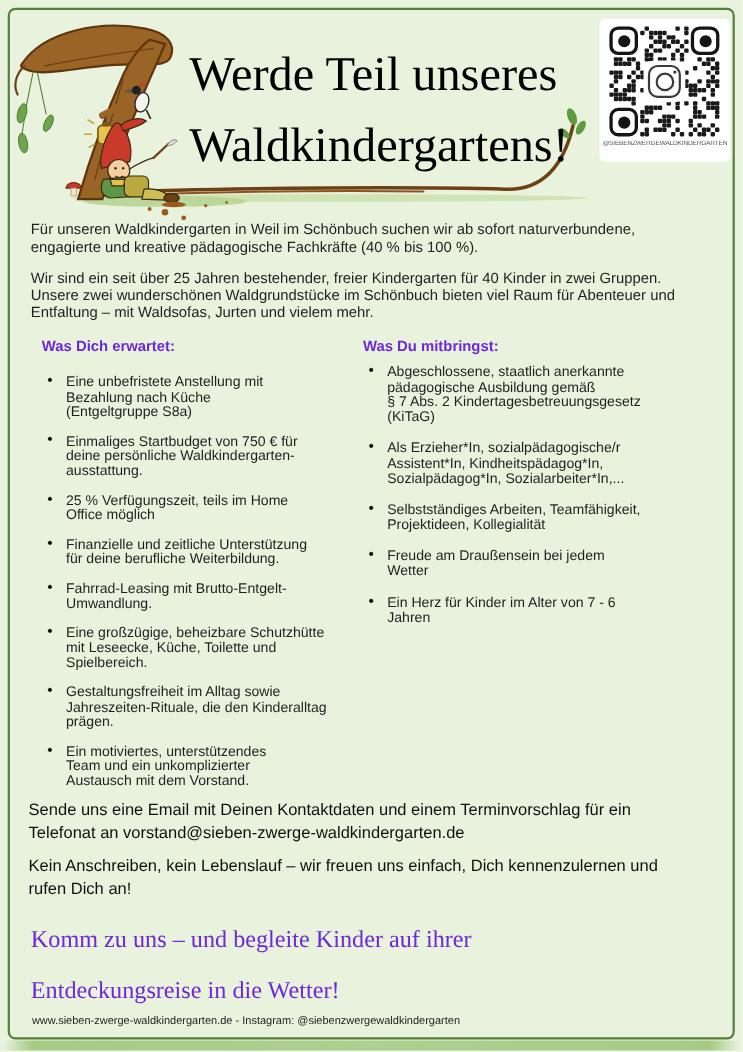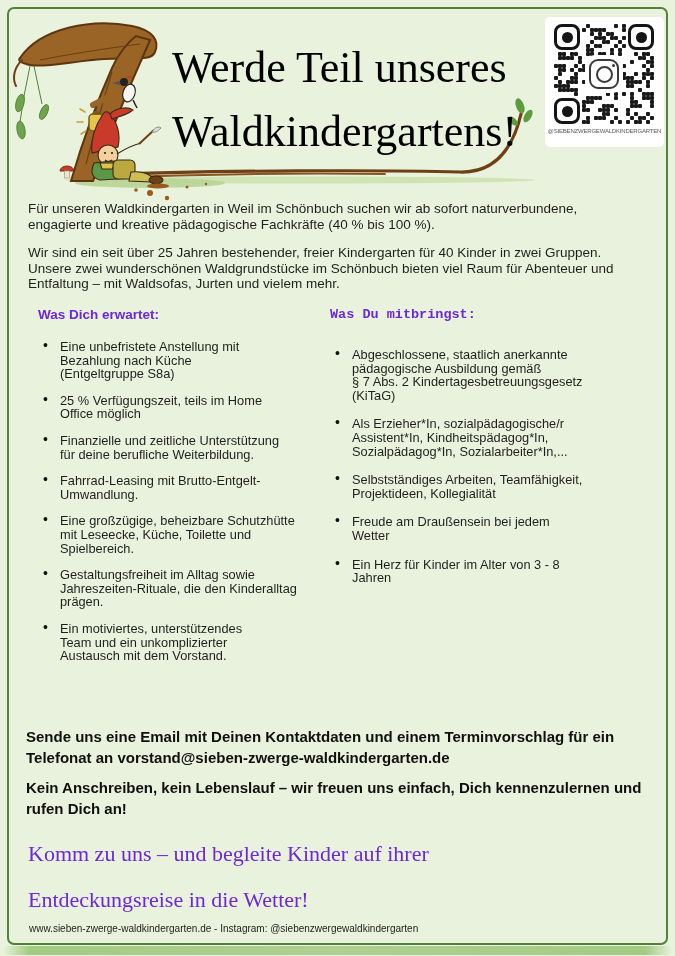--- a/index.html
+++ b/index.html
@@ -33,28 +33,28 @@
 
   .intro{position:absolute;left:28px;top:201px;width:632px;font-size:13.5px;line-height:15.5px;}
   .intro p{margin:0 0 13px 0;white-space:pre-line;}
 
   .columns{position:absolute;left:38px;top:306px;width:615px;display:flex;}
   .col{box-sizing:border-box;}
   .col-left{width:292px;}
   .col-right{width:318px;}
   .col h3{margin:0;font-size:13.5px;line-height:17px;font-weight:bold;color:#6d28d9;}
   .col-left h3{margin-bottom:17px;}
-  .col-right h3{margin-bottom:25px;font-family:Liberation Mono, monospace;}
+  .col-right h3{margin-bottom:8px;}
   .col ul{list-style:none;margin:0;padding:0;font-size:12.8px;line-height:13.6px;}
   .col li{position:relative;padding-left:22px;white-space:pre-line;}
   .col-left li{margin-bottom:13px;}
   .col-right li{margin-bottom:15px;}
   .col li::before{content:"\2022";position:absolute;left:5px;top:-1px;font-size:14px;color:#111;}
 
-  .cta{position:absolute;left:26px;top:727px;width:640px;font-size:15px;font-weight:bold;line-height:20.5px;color:#101010;}
+  .cta{position:absolute;left:26px;top:727px;width:640px;font-size:15px;font-weight:normal;line-height:20.5px;color:#101010;}
   .cta p{margin:0 0 10px 0;white-space:pre-line;}
 
   .closing{position:absolute;left:28px;top:831px;width:630px;
            font-family:"Liberation Serif",serif;font-size:22px;line-height:46px;color:#6d28d9;}
   .footer{position:absolute;left:29px;top:923px;width:630px;font-size:10px;color:#232323;}
 </style>
 </head>
 <body>
 
 <div class="page">
@@ -162,20 +162,23 @@
 Entfaltung – mit Waldsofas, Jurten und vielem mehr.</p>
   </div>
 
   <div class="columns">
     <div class="col col-left">
       <h3>Was Dich erwartet:</h3>
       <ul>
         <li>Eine unbefristete Anstellung mit
 Bezahlung nach Küche
 (Entgeltgruppe S8a)</li>
+        <li>Einmaliges Startbudget von 750 € für
+deine persönliche Waldkindergarten-
+ausstattung.</li>
         <li>25 % Verfügungszeit, teils im Home
 Office möglich</li>
         <li>Finanzielle und zeitliche Unterstützung
 für deine berufliche Weiterbildung.</li>
         <li>Fahrrad-Leasing mit Brutto-Entgelt-
 Umwandlung.</li>
         <li>Eine großzügige, beheizbare Schutzhütte
 mit Leseecke, Küche, Toilette und
 Spielbereich.</li>
         <li>Gestaltungsfreiheit im Alltag sowie
@@ -193,21 +196,21 @@
 pädagogische Ausbildung gemäß
 § 7 Abs. 2 Kindertagesbetreuungsgesetz
 (KiTaG)</li>
         <li>Als Erzieher*In, sozialpädagogische/r
 Assistent*In, Kindheitspädagog*In,
 Sozialpädagog*In, Sozialarbeiter*In,...</li>
         <li>Selbstständiges Arbeiten, Teamfähigkeit,
 Projektideen, Kollegialität</li>
         <li>Freude am Draußensein bei jedem
 Wetter</li>
-        <li>Ein Herz für Kinder im Alter von 3 - 8
+        <li>Ein Herz für Kinder im Alter von 7 - 6
 Jahren</li>
       </ul>
     </div>
   </div>
 
   <div class="cta">
     <p>Sende uns eine Email mit Deinen Kontaktdaten und einem Terminvorschlag für ein
 Telefonat an vorstand@sieben-zwerge-waldkindergarten.de</p>
     <p>Kein Anschreiben, kein Lebenslauf – wir freuen uns einfach, Dich kennenzulernen und
 rufen Dich an!</p>

